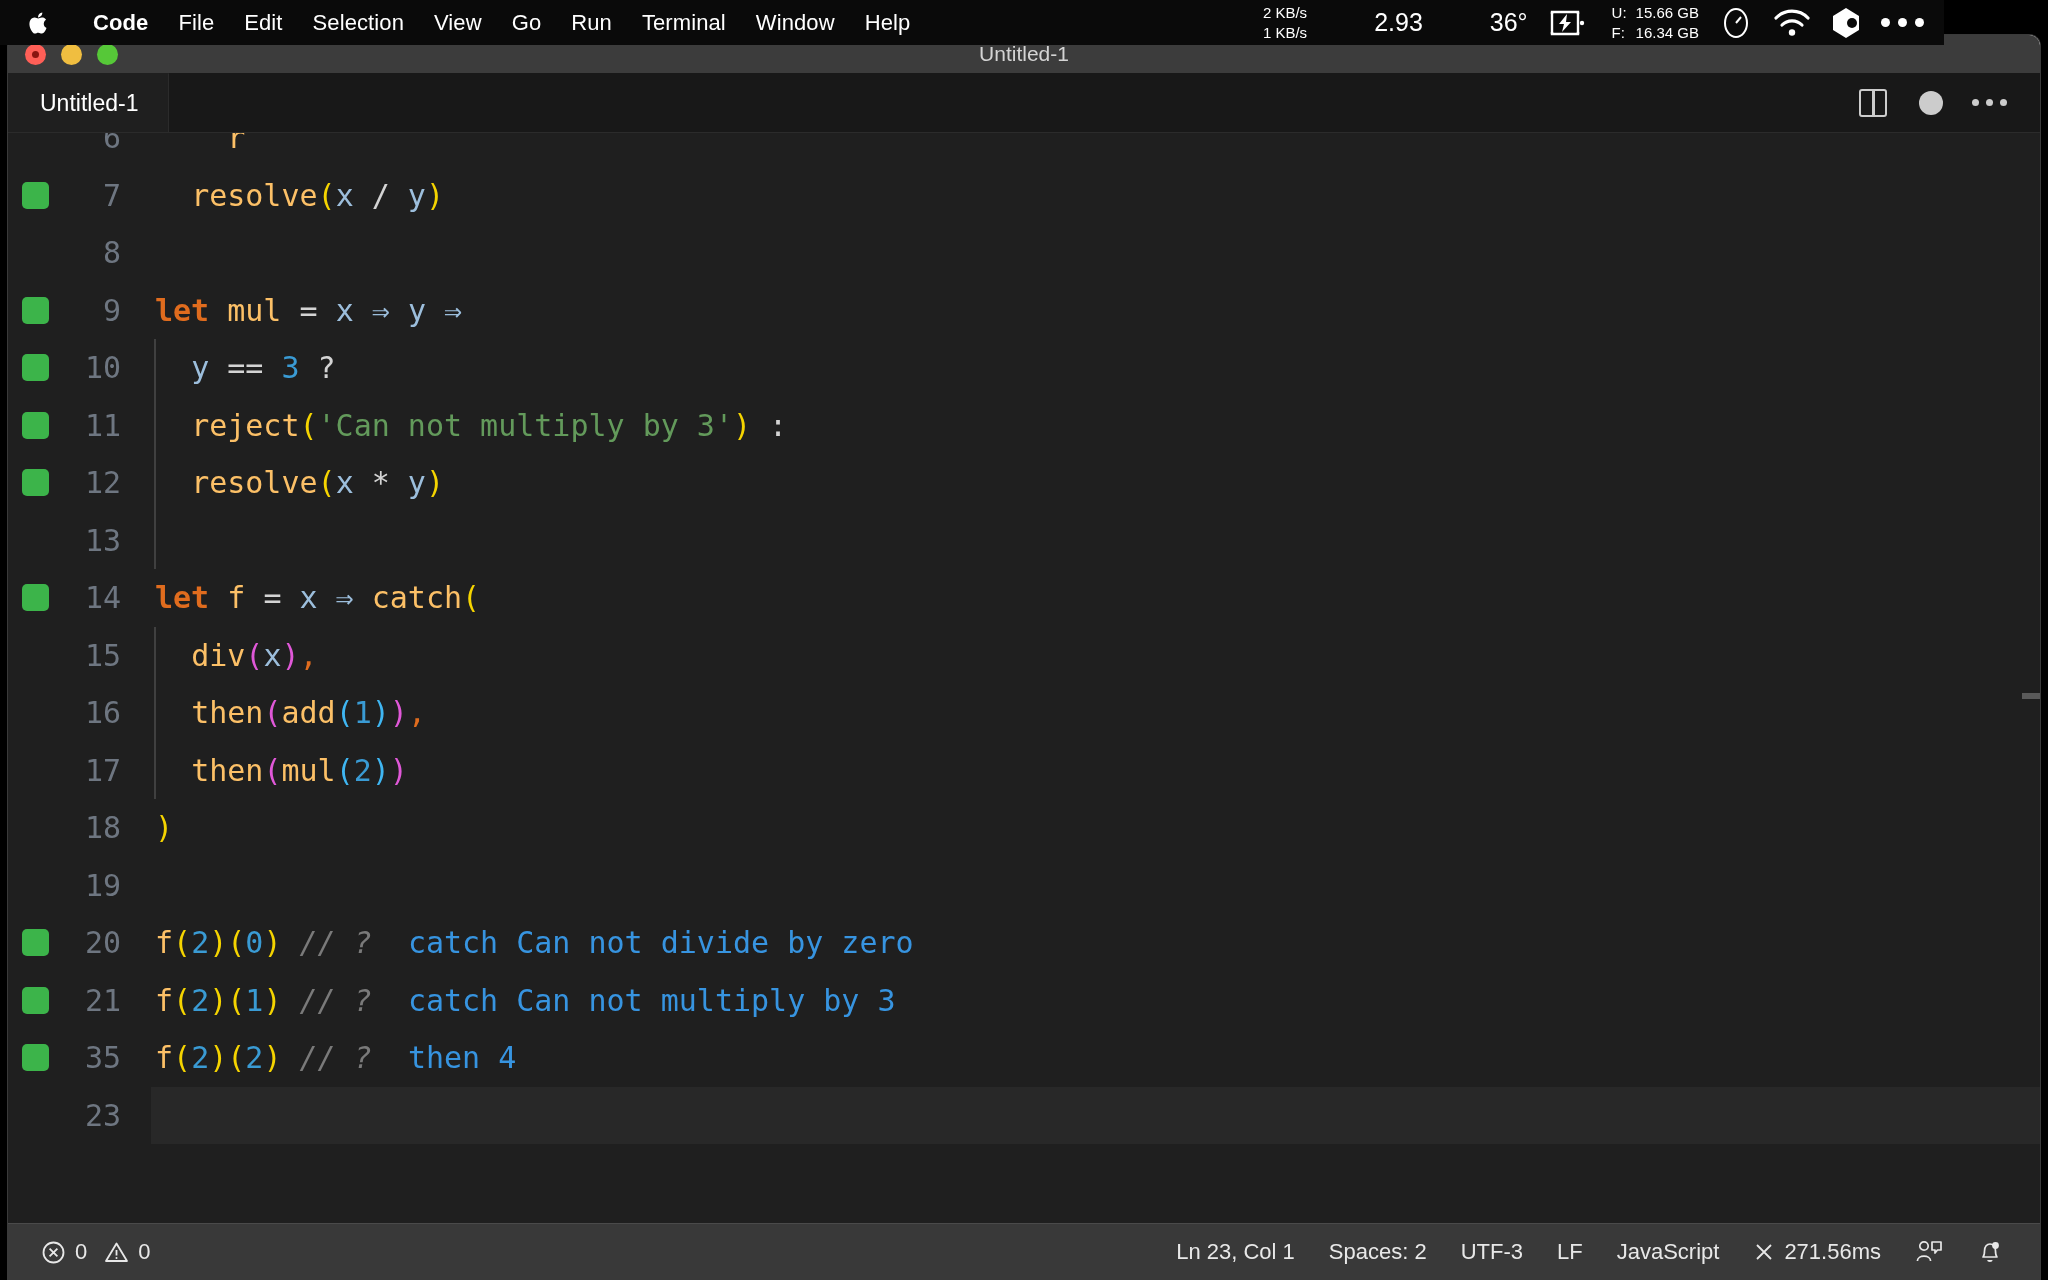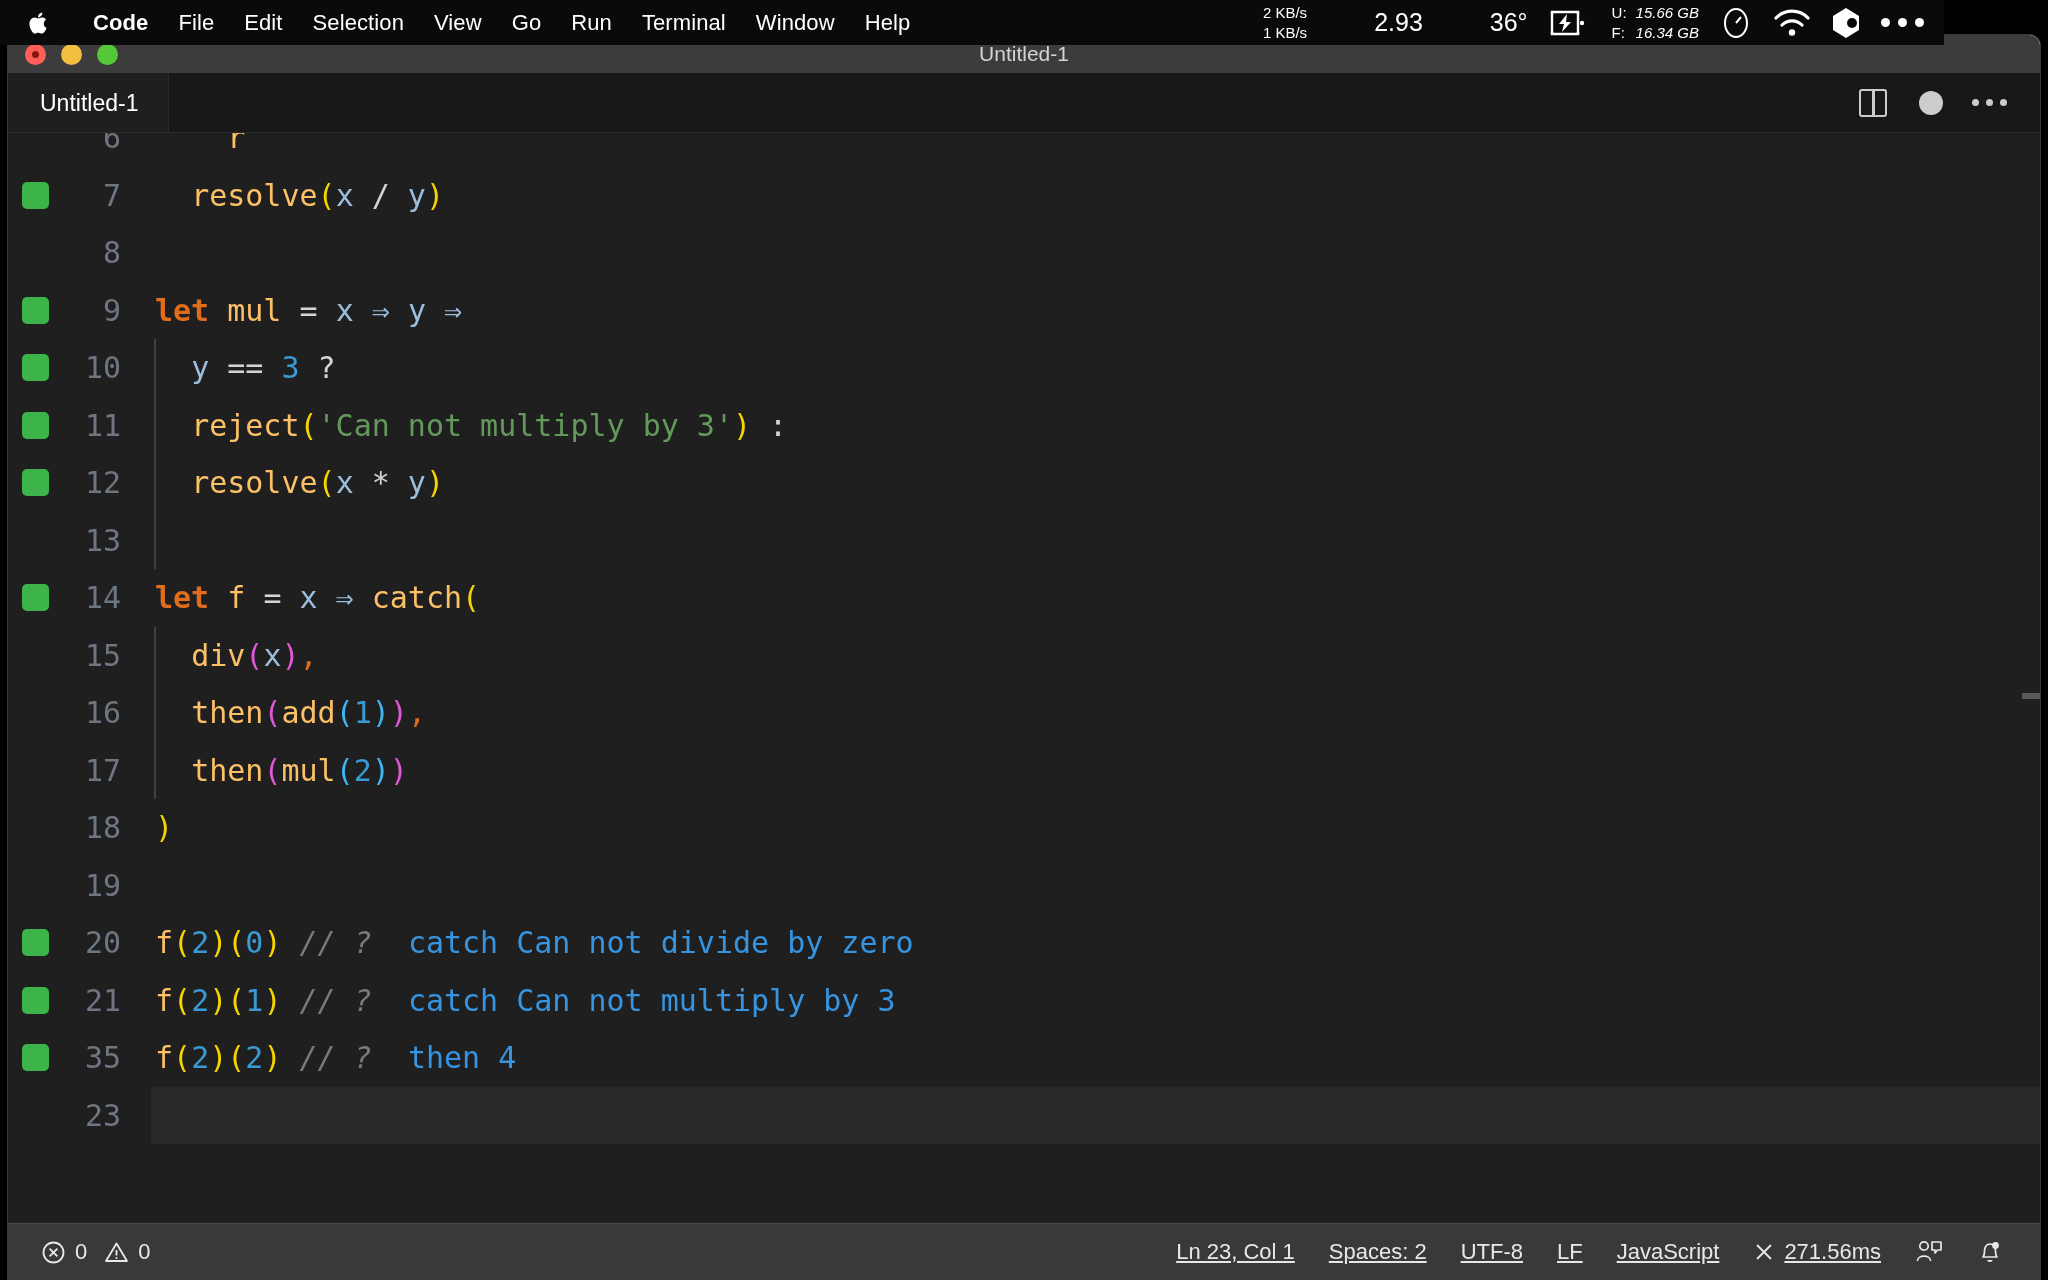--- a/index.html
+++ b/index.html
@@ -44,21 +44,21 @@
   }
   .mb-plain { font-size: 25px; margin-left: 47px; }
   .mb-batt { display: flex; align-items: center; }
   .mb-batt svg { width: 44px; height: 26px; }
   .mb-memstack {
     display: flex; font-size: 15px; line-height: 1.28; gap: 9px;
   }
   .mb-memstack .labels, .mb-memstack .vals {
     display: flex; flex-direction: column;
   }
-  .mb-memstack .vals { text-align: center; font-style: italic; }
+  .mb-memstack .vals { text-align: center; }
   .mb-icon svg { display: block; }
 
   
   #window {
     position: absolute; top: 35px; left: 8px;
     width: 2032px; height: 1245px;
     background: #e5e5e5;
     border-radius: 11px 11px 0 0;
     overflow: hidden;
     box-shadow: 0 0 0 1px #3a3a3a;
@@ -187,21 +187,21 @@
   }
 
   
   #statusbar {
     height: 57px; background: #393939;
     display: flex; align-items: center;
     color: #e8e8e8; font-size: 22px;
     border-top: 1px solid #4a4a4a;
   }
   #sb-left { display: flex; align-items: center; gap: 10px; padding-left: 16px; }
-  #sb-right { margin-left: auto; display: flex; align-items: center; padding-right: 20px; text-decoration: underline; }
+  #sb-right { margin-left: auto; display: flex; align-items: center; padding-right: 20px; }
   .sb-item { display: flex; align-items: center; gap: 9px; padding: 0 17px; white-space: nowrap; }
   .sb-icon svg { display: block; }
 </style>
 </head>
 <body>
 
 <div id="menubar">
   <div id="menubar-left">
     <div class="apple-logo">
       <svg viewBox="0 0 24 28">
@@ -410,21 +410,21 @@
             <path d="M12.5 10 L12.5 15.5" stroke="#e8e8e8" stroke-width="1.8"></path>
             <circle cx="12.5" cy="18" r="1" fill="#e8e8e8"></circle>
           </svg>
         </span>
         <span>0</span>
       </div>
     </div>
     <div id="sb-right">
       <div class="sb-item">Ln 23, Col 1</div>
       <div class="sb-item">Spaces: 2</div>
-      <div class="sb-item">UTF-8</div>
+      <div class="sb-item">UTF-3</div>
       <div class="sb-item">LF</div>
       <div class="sb-item">JavaScript</div>
       <div class="sb-item">
         <span class="sb-icon">
           <svg width="22" height="22" viewBox="0 0 22 22">
             <path d="M4 4 L18 18 M18 4 L4 18" stroke="#e8e8e8" stroke-width="1.8"></path>
           </svg>
         </span>
         <span>271.56ms</span>
       </div>

